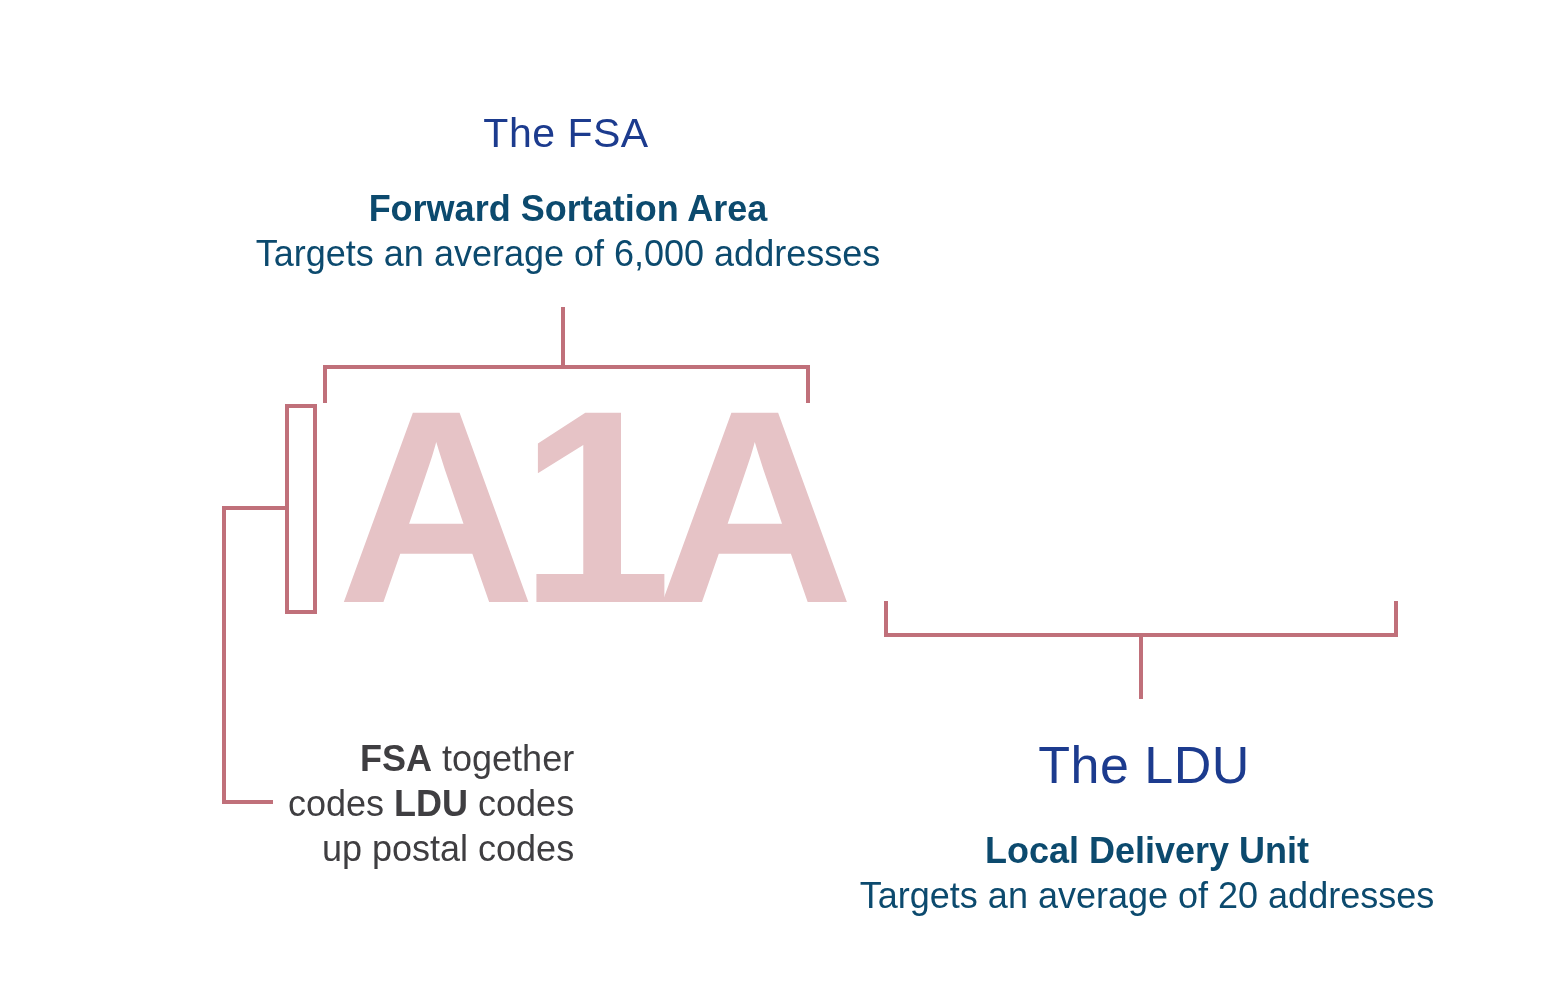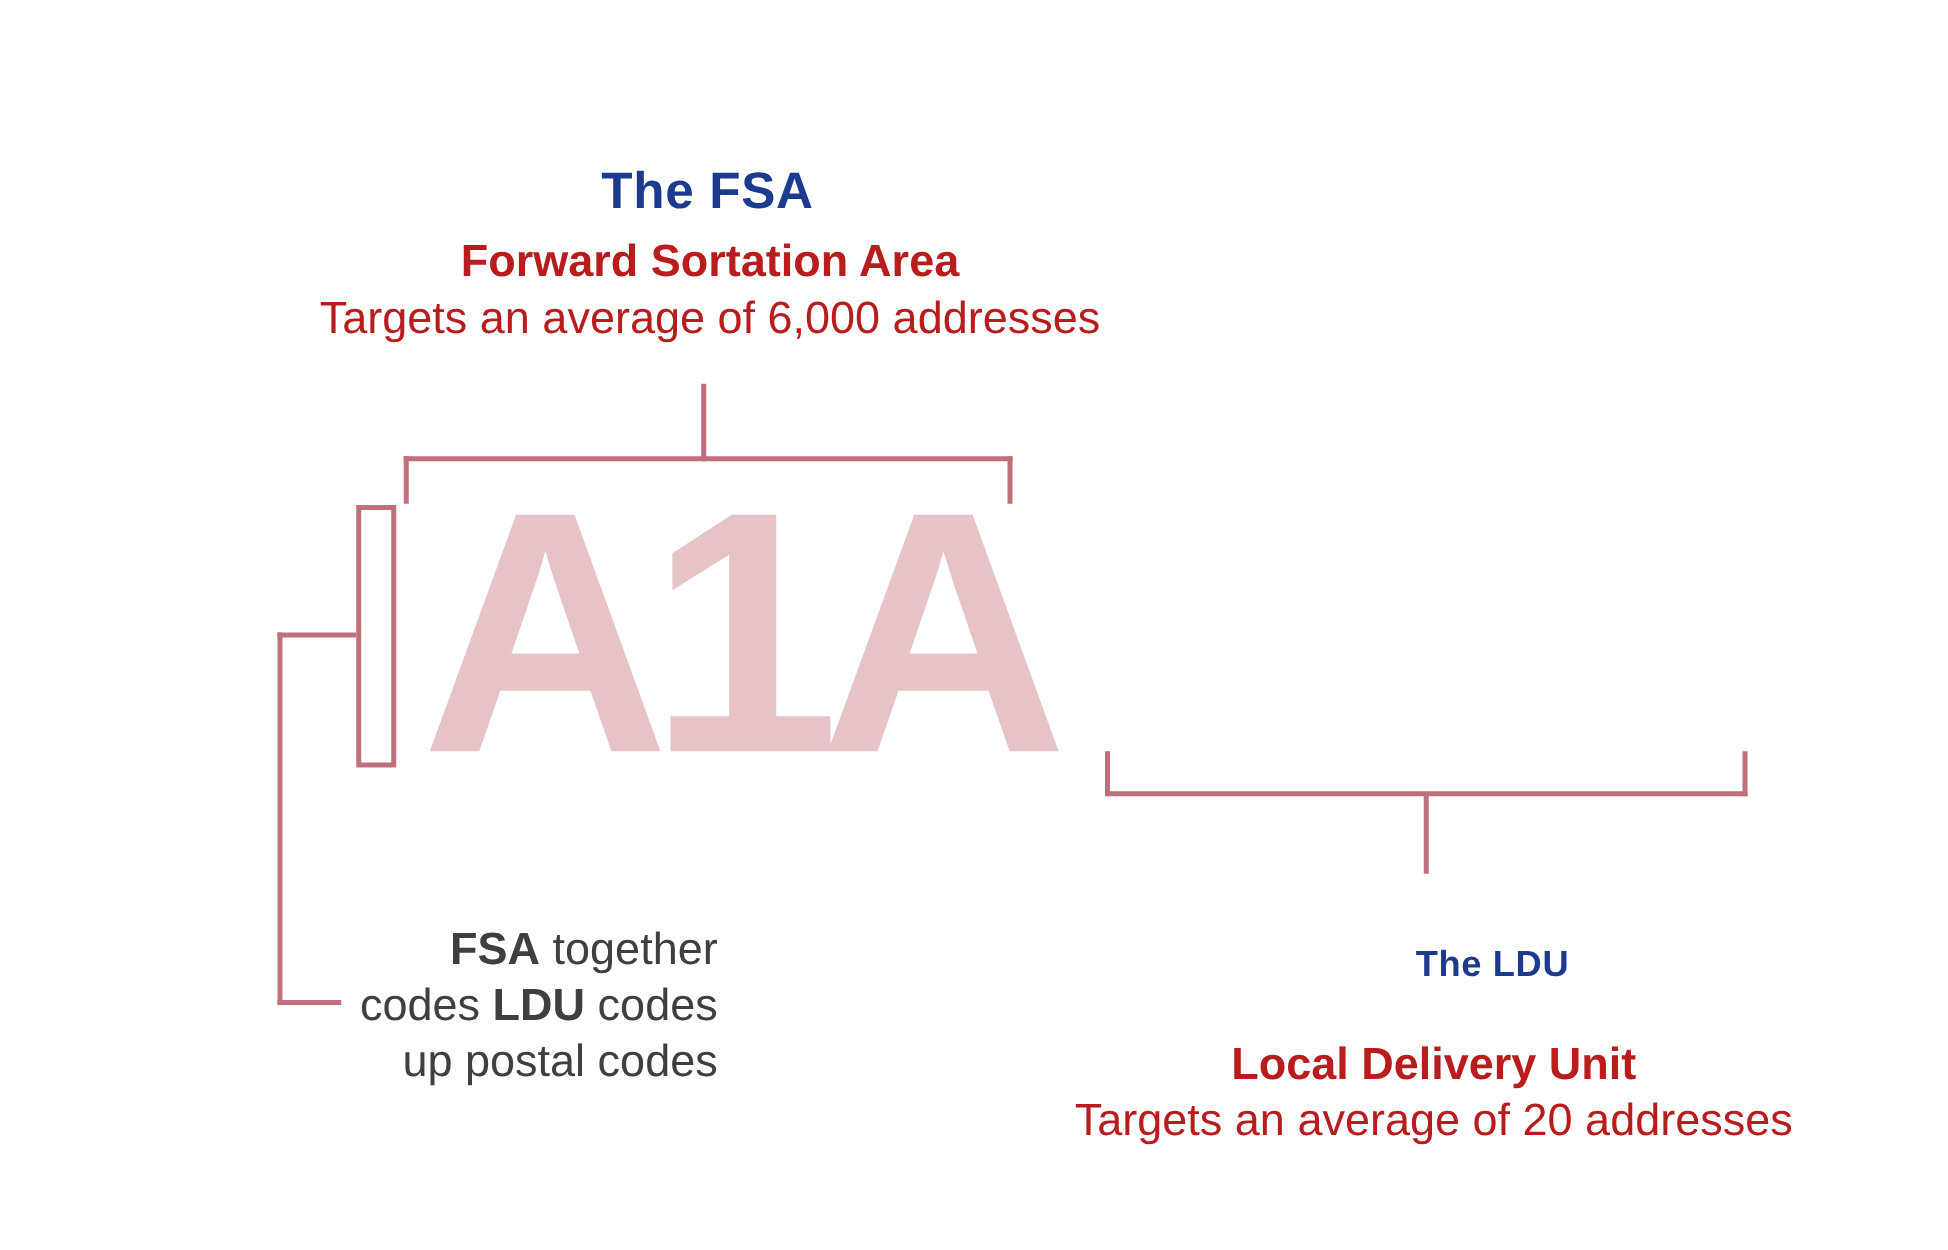--- a/index.html
+++ b/index.html
@@ -9,32 +9,31 @@
     height:1000px;
     background:#ffffff;
     overflow:hidden;
     font-family:"Liberation Sans", sans-serif;
   }
   .abs{position:absolute;}
 
   
   .section-title{
     color:#1c3b8e;
-    font-weight:bold;
+    font-weight:normal;
     text-align:center;
     line-height:1;
     letter-spacing:0.5px;
-    margin-top:19px;
   }
   .fsa-title{left:316px;top:113px;width:500px;font-size:41px;}
-  .ldu-title{left:944px;top:739px;width:500px;font-size:29px;}
+  .ldu-title{left:894px;top:739px;width:500px;font-size:52px;}
 
   
   .desc-block{
-    color:#b91c1c;
+    color:#0c4a6e;
     font-size:36px;
     line-height:45px;
     text-align:center;
   }
   .fsa-desc{left:118px;top:186px;width:900px;}
   .ldu-desc{left:697px;top:828px;width:900px;}
   .desc-block .bold-line{font-weight:bold;}
 
   
   .postal-code{

